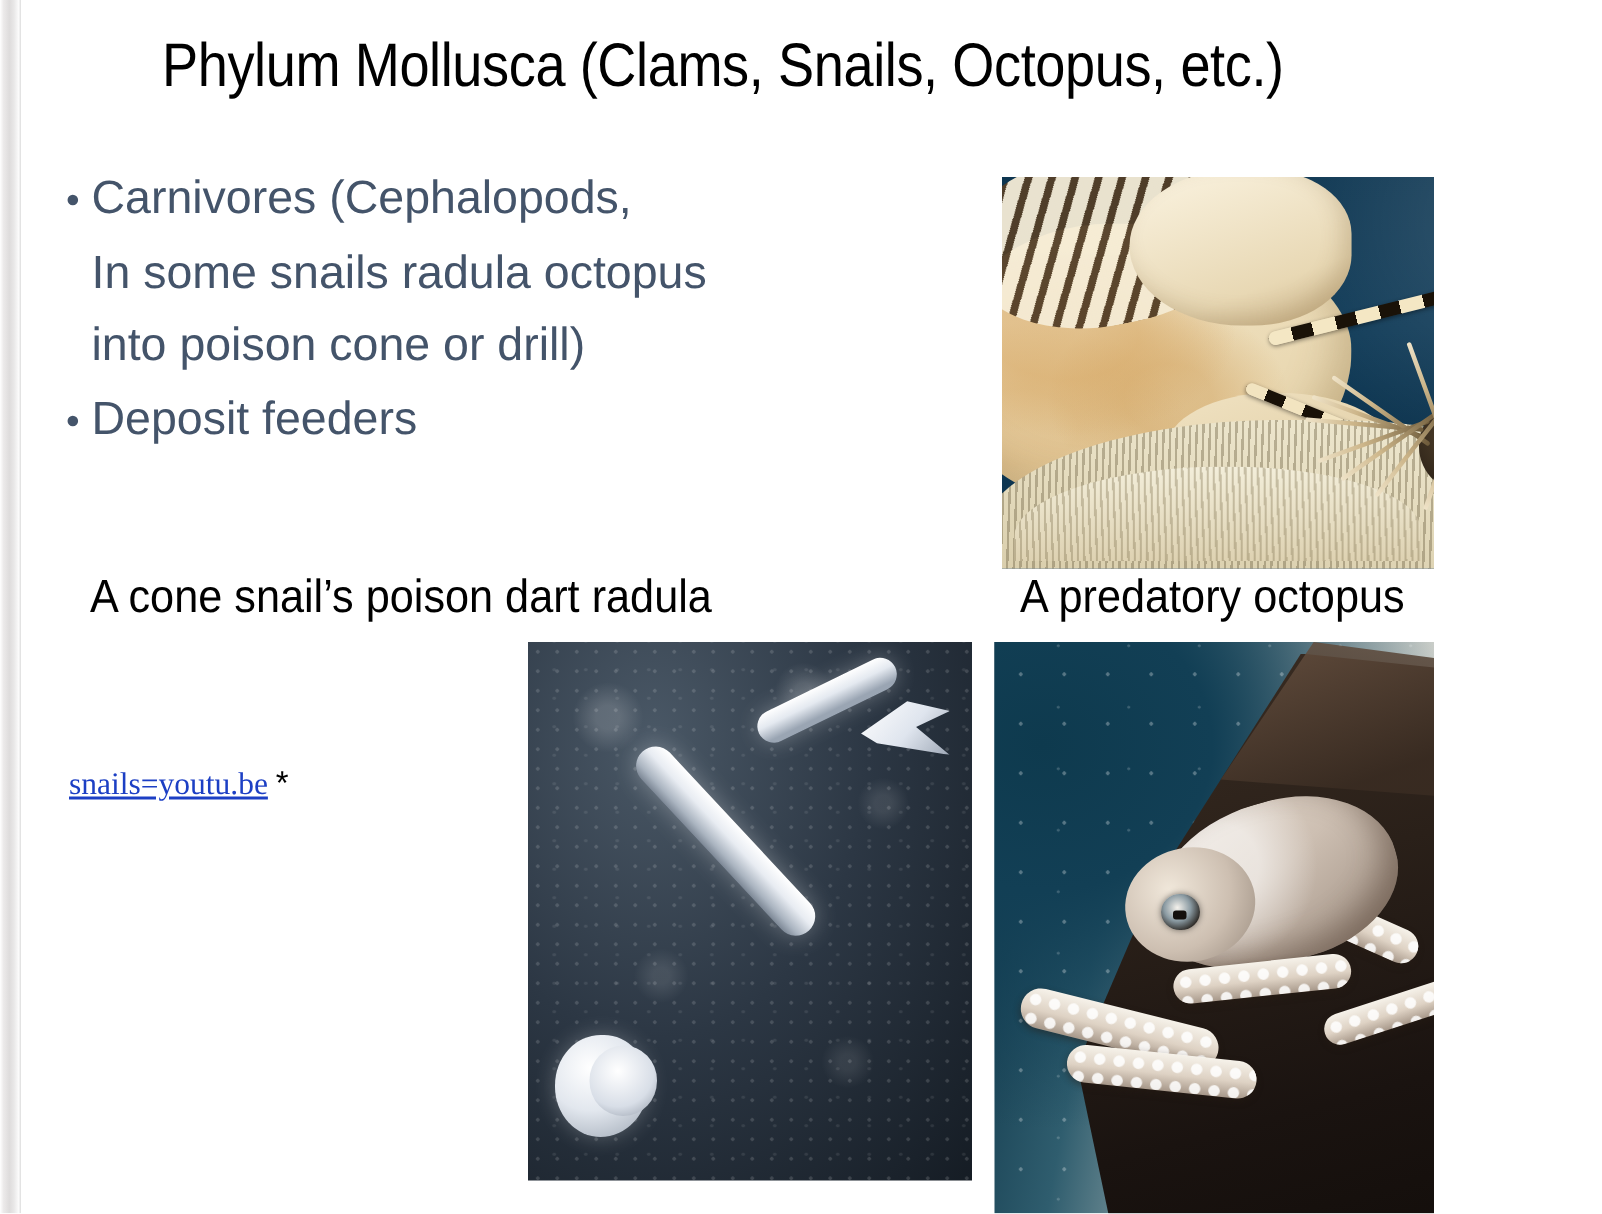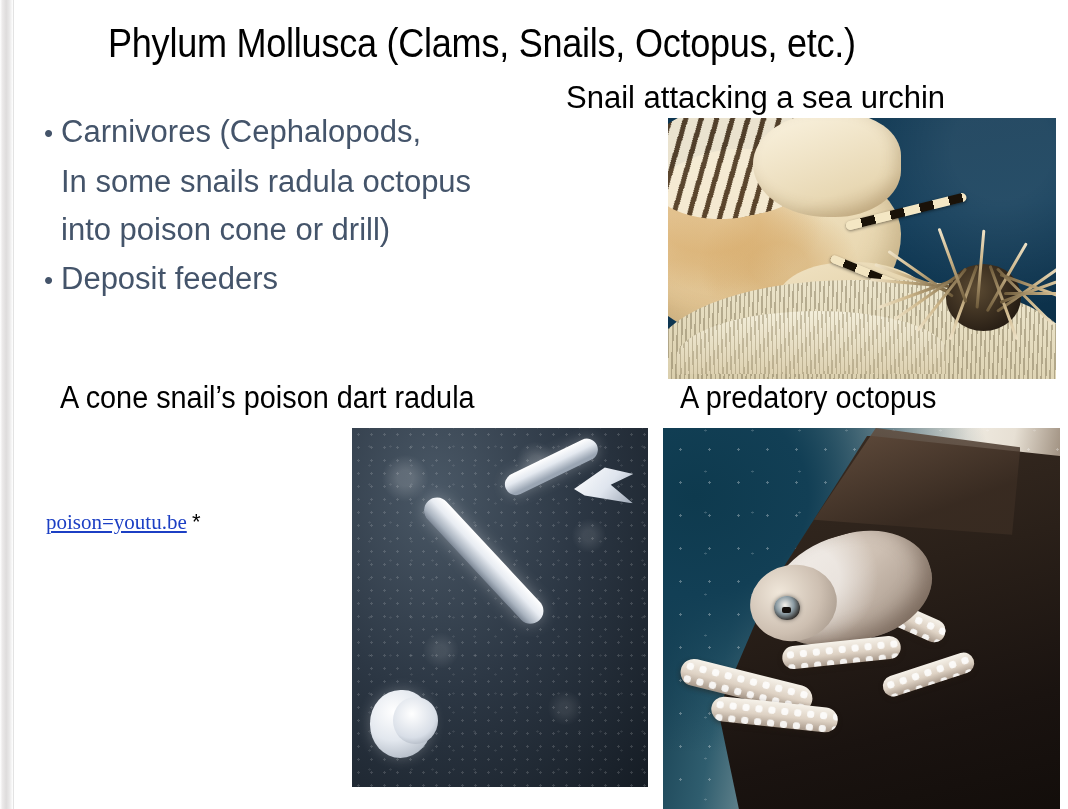--- a/index.html
+++ b/index.html
@@ -6,21 +6,21 @@
   html, body {
     margin: 0;
     padding: 0;
     background: #ffffff;
   }
   body {
     font-family: "Liberation Sans", sans-serif;
   }
   #slide {
     position: relative;
-    width: 1067px;
+    width: 956px;
     height: 809px;
     background: #ffffff;
     overflow: hidden;
   }
 
   
   .edge-shadow {
     position: absolute;
     left: 0; top: 0;
     width: 13px; height: 809px;
@@ -408,36 +408,35 @@
 </head>
 <body>
 
 <div id="slide">
 
   <div class="edge-shadow"></div>
   <div class="edge-line"></div>
 
   <div class="title">Phylum Mollusca (Clams, Snails, Octopus, etc.)</div>
 
-  <div class="caption-urchin">Snail attacking a sea urchin</div>
 
   <div class="bullets">
     <span class="bullet-line"><span class="dot">•</span><span>Carnivores (Cephalopods,</span></span>
     <span class="bullet-line cont"><span>In some snails radula octopus</span></span>
     <span class="bullet-line cont"><span>into poison cone or drill)</span></span>
     <span class="bullet-line"><span class="dot">•</span><span>Deposit feeders</span></span>
   </div>
 
   <div class="caption-radula">A cone snail’s poison dart radula</div>
   <div class="caption-octopus">A predatory octopus</div>
 
   <div class="link-block">
     <br>
     <br>
-    <span class="u">poison=youtu.be</span>
+    <span class="u">snails=youtu.be</span>
     <span class="star">*</span>
   </div>
 
   <div class="photo" id="photo-urchin">
     <div class="shell-body"></div>
     <div class="shell-spire"></div>
     <div class="shell-lip"></div>
     <div class="foot"></div>
     <div class="proboscis"></div>
     <div class="proboscis2"></div>

